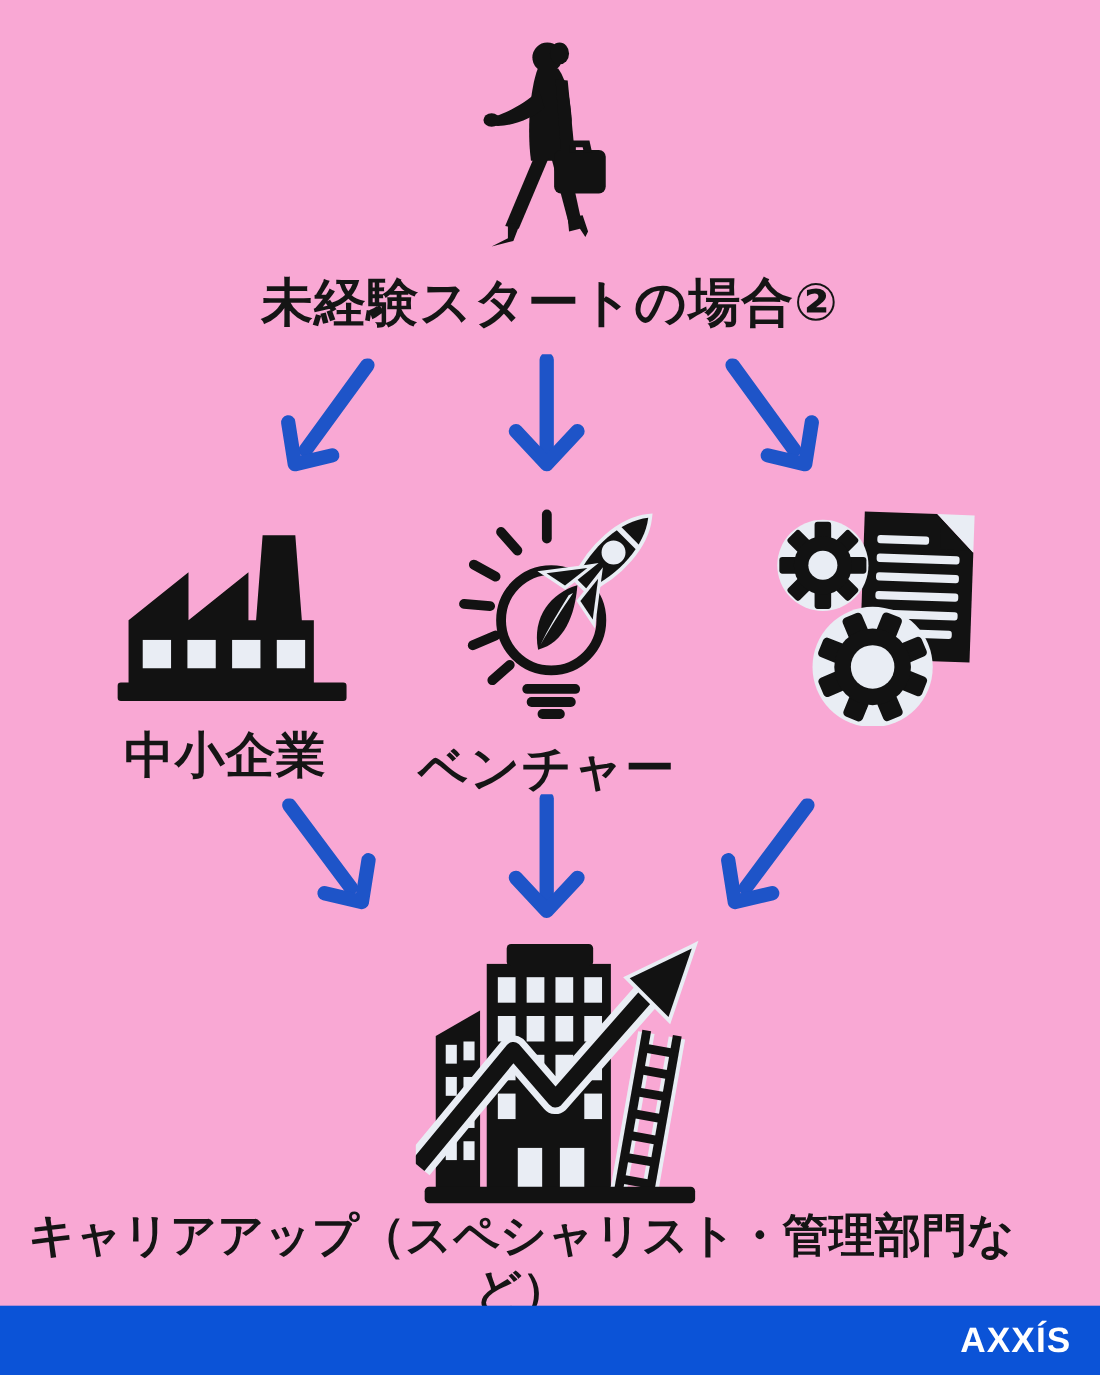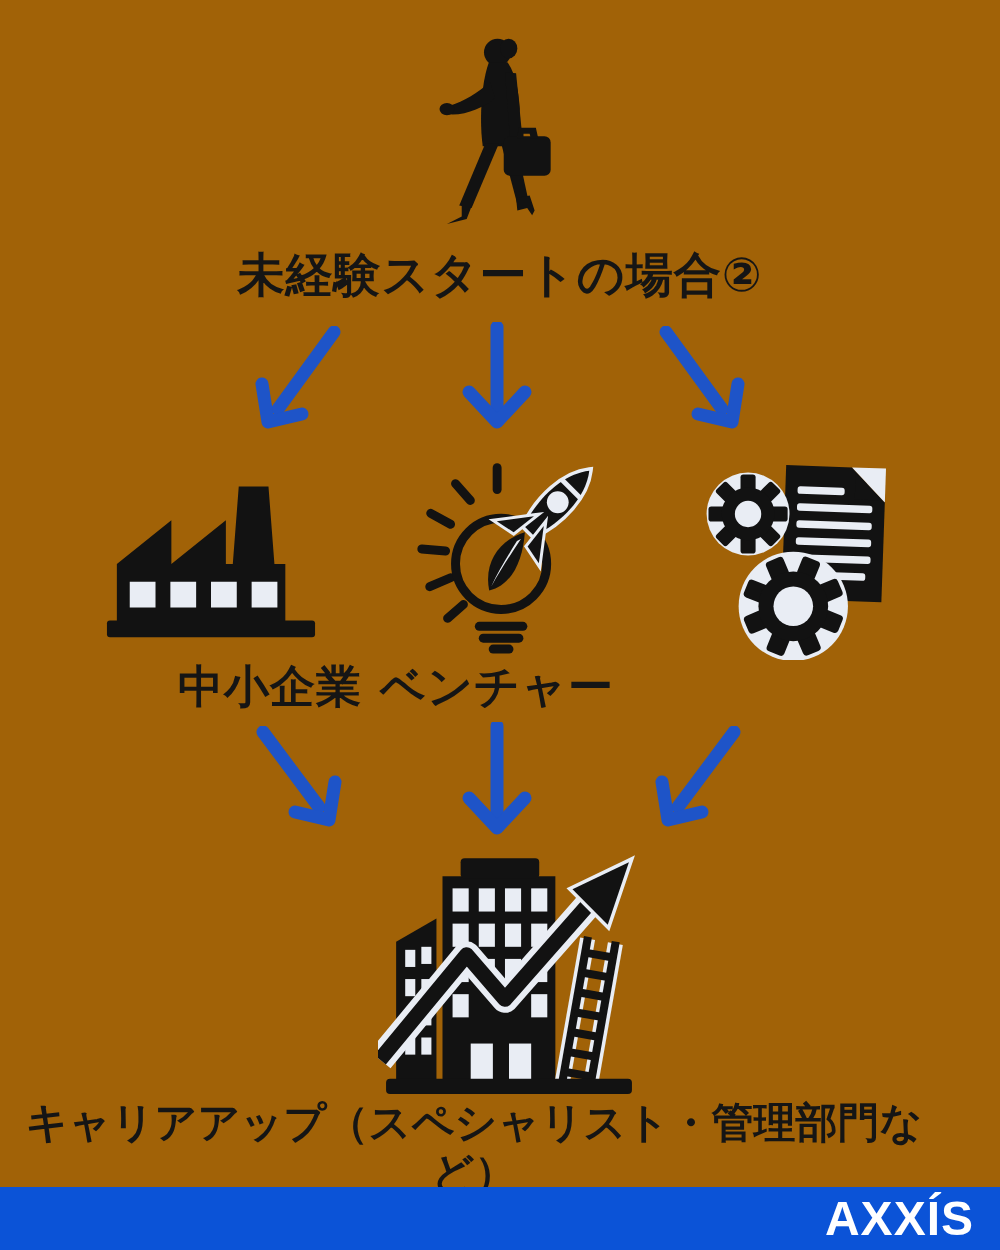--- a/index.html
+++ b/index.html
@@ -2,21 +2,21 @@
 <html><head>
 <meta charset="utf-8">
 <style>
   * { margin: 0; padding: 0; box-sizing: border-box; }
   html, body { width: 1000px; height: 1250px; }
   body {
     font-family: "Liberation Sans", "DejaVu Sans", sans-serif;
     background: #e9edf4;
     overflow: hidden;
   }
-  .page { position: relative; width: 1000px; height: 1250px; background: #a16207; }
+  .page { position: relative; width: 1000px; height: 1250px; background: #f9a8d4; }
 
   .abs { position: absolute; }
 
   .person { left: 425px; top: 35px; width: 155px; height: 210px; }
   .person svg { width: 100%; height: 100%; }
 
   .title {
     left: 0; top: 248px; width: 1000px;
     text-align: center;
     font-size: 47px; font-weight: bold; color: #151515;
@@ -40,22 +40,22 @@
   .factory  { left: 102px; top: 455px; width: 218px; height: 198px; }
   .venture  { left: 402px; top: 438px; width: 218px; height: 222px; }
   .office   { left: 698px; top: 448px; width: 200px; height: 212px; }
 
   .branch-label {
     top: 656px; height: 62px;
     text-align: center;
     font-size: 45px; font-weight: bold; color: #151515;
     line-height: 62px; letter-spacing: 1px;
   }
-  .l1 { left: 72px;  width: 290px; text-align: right; }
-  .l2 { left: 352px; width: 290px; }
+  .l1 { left: 60px;  width: 290px; }
+  .l2 { left: 352px; width: 290px; margin-top: 12px; }
   .l3 { left: 660px; width: 290px; }
 
   .a2l { left: 245px; top: 726px; width: 100px; height: 108px; }
   .a2m { left: 447px; top: 722px; width: 100px; height: 122px; }
   .a2r { left: 652px; top: 726px; width: 100px; height: 108px; }
 
   .career { left: 378px; top: 846px; width: 262px; height: 252px; }
 
   .caption {
     left: 0; top: 1098px; width: 948px;
@@ -64,21 +64,21 @@
     letter-spacing: 0px; line-height: 1.2;
   }
 
   .footer {
     left: 0; top: 1187px; width: 1000px; height: 63px;
     background: #0b53d7;
     display: flex; align-items: center; justify-content: flex-end;
     padding-right: 26px;
   }
   .brand {
-    color: #ffffff; font-size: 48px; font-weight: bold;
+    color: #ffffff; font-size: 32px; font-weight: bold;
     letter-spacing: 1px;
   }
 </style>
 </head>
 <body>
 
 <div class="page">
 
   <div class="abs person">
     <svg viewBox="0 0 120 170">

